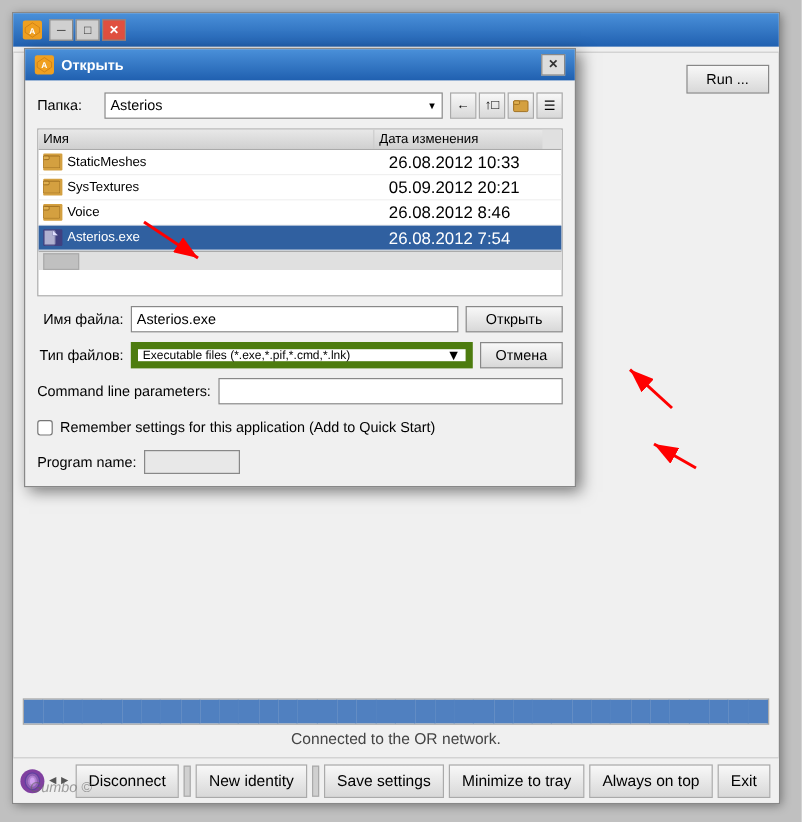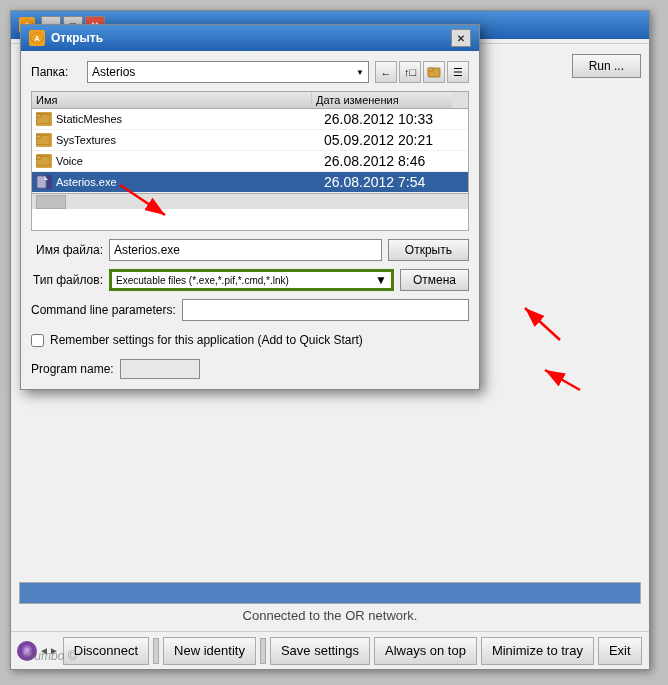--- a/index.html
+++ b/index.html
@@ -235,21 +235,21 @@
       bottom: 6px;
       left: 14px;
       font-size: 12px;
       color: rgba(100,100,100,0.6);
       font-style: italic;
     }
 
     
     .dialog-overlay {
       position: absolute;
-      top: 24px;
+      top: 40px;
       left: 20px;
       width: 460px;
       background: #f0f0f0;
       border: 1px solid #888;
       box-shadow: 4px 4px 12px rgba(0,0,0,0.5);
       z-index: 100;
     }
 
     .dialog-titlebar {
       background: linear-gradient(to bottom, #4a90d9, #2060b0);
@@ -388,21 +388,21 @@
       flex: 1;
       height: 22px;
       border: 1px solid #888;
       background: white;
       padding: 0 4px;
       font-size: 12px;
     }
     .field-combo {
       flex: 1;
       height: 22px;
-      border: 3px solid #4d7c0f;
+      border: 6px solid #4d7c0f;
       background: white;
       padding: 0 4px;
       font-size: 12px;
       display: flex;
       align-items: center;
       justify-content: space-between;
       cursor: pointer;
     }
 
     .open-btn {
@@ -592,22 +592,22 @@
             <ellipse cx="8" cy="8" rx="2" ry="3" fill="#d0a0f0"></ellipse>
           </svg>
         </div>
         <span class="arr-icon">◄►</span>
       </div>
       <button class="toolbar-btn">Disconnect</button>
       <div class="separator-btn"></div>
       <button class="toolbar-btn">New identity</button>
       <div class="separator-btn"></div>
       <button class="toolbar-btn">Save settings</button>
+      <button class="toolbar-btn">Minimize to tray</button>
       <button class="toolbar-btn">Always on top</button>
-      <button class="toolbar-btn">Minimize to tray</button>
       <button class="toolbar-btn">Exit</button>
     </div>
   </div>
 
   <div class="watermark">Gumbo ©</div>
 </div>
 
 <div class="dialog-overlay">
 
   <div class="dialog-titlebar">

